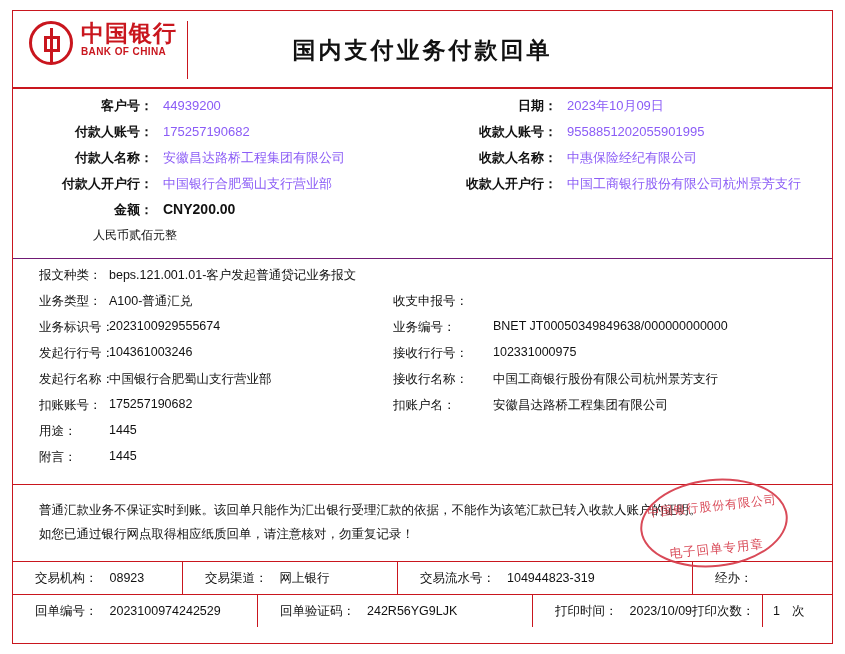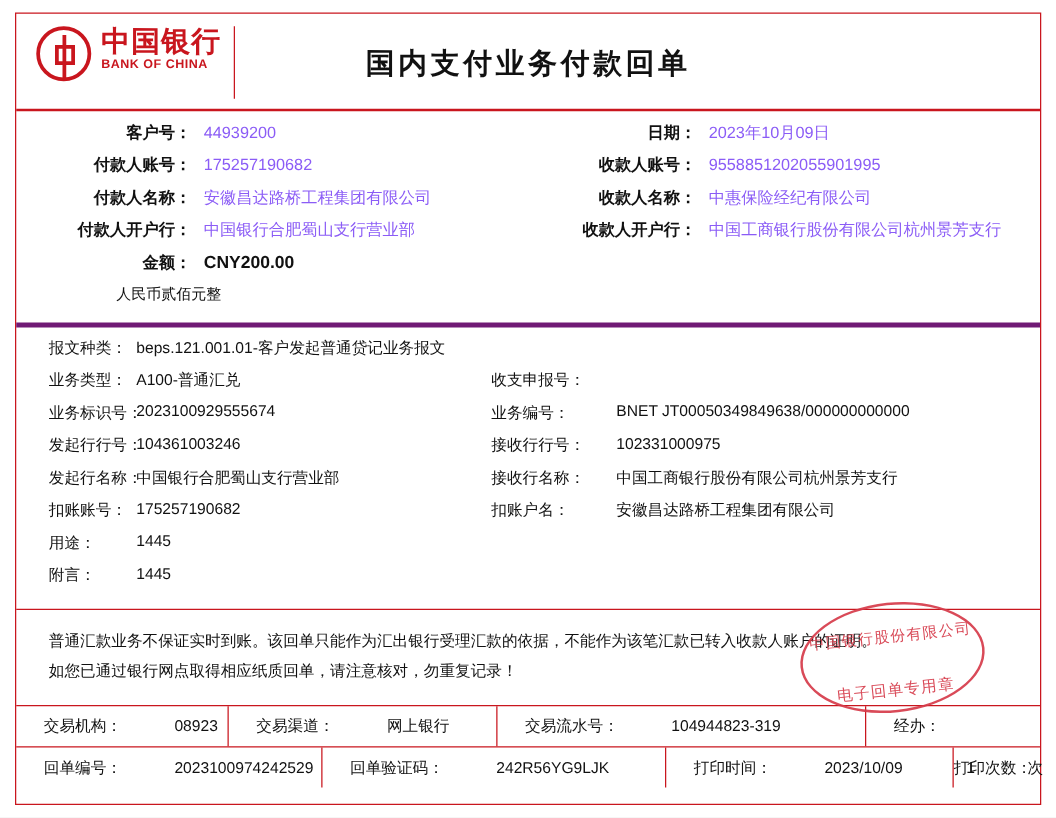--- a/index.html
+++ b/index.html
@@ -95,21 +95,21 @@
     text-align: center;
     font-size: 23px;
     font-weight: bold;
     color: #111;
     letter-spacing: 3px;
   }
   
   .top-block {
     position: relative;
     padding: 8px 0 6px 0;
-    border-bottom: 4px solid #701a75;
+    border-bottom: 1px solid #701a75;
     font-size: 13px;
     color: #111;
   }
   .row {
     display: flex;
     align-items: baseline;
     margin: 0 0 8px 0;
   }
   .col-l, .col-r {
     display: flex;
@@ -211,21 +211,20 @@
     color: #111;
     height: 32px;
   }
   .foot-cell {
     display: flex;
     align-items: center;
     height: 100%;
     padding-left: 22px;
     box-sizing: border-box;
     border-right: 1px solid #c9161e;
-    gap: 30px;
   }
   .foot-cell:last-child { border-right: none; }
   .foot-cell .fl { font-weight: normal; white-space: nowrap; }
   .foot-cell .fv { margin-left: 12px; white-space: nowrap; }
   .fc1 { width: 170px; }
   .fc2 { width: 215px; }
   .fc3 { width: 295px; }
   .fc4 { width: 139px; }
   .g1 { width: 245px; }
   .g2 { width: 275px; }
@@ -403,21 +402,21 @@
         <span class="fl">回单编号：</span>
         <span class="fv">2023100974242529</span>
       </div>
       <div class="foot-cell g2">
         <span class="fl">回单验证码：</span>
         <span class="fv">242R56YG9LJK</span>
       </div>
       <div class="foot-cell g3">
         <span class="fl">打印时间：</span>
         <span class="fv">2023/10/09</span>
-      <span class="fl" style="margin-left: 11px;">打印次数：</span>
+      <span class="fl" style="margin-left: 0px;">打印次数：</span>
         </div>
       <div class="foot-cell g4" style="padding-left:10px;">
 
         <span class="fv" style="margin-left:0;">1</span>
         <span class="fv">次</span>
       </div>
     </div>
 
   </div>
 </div>

